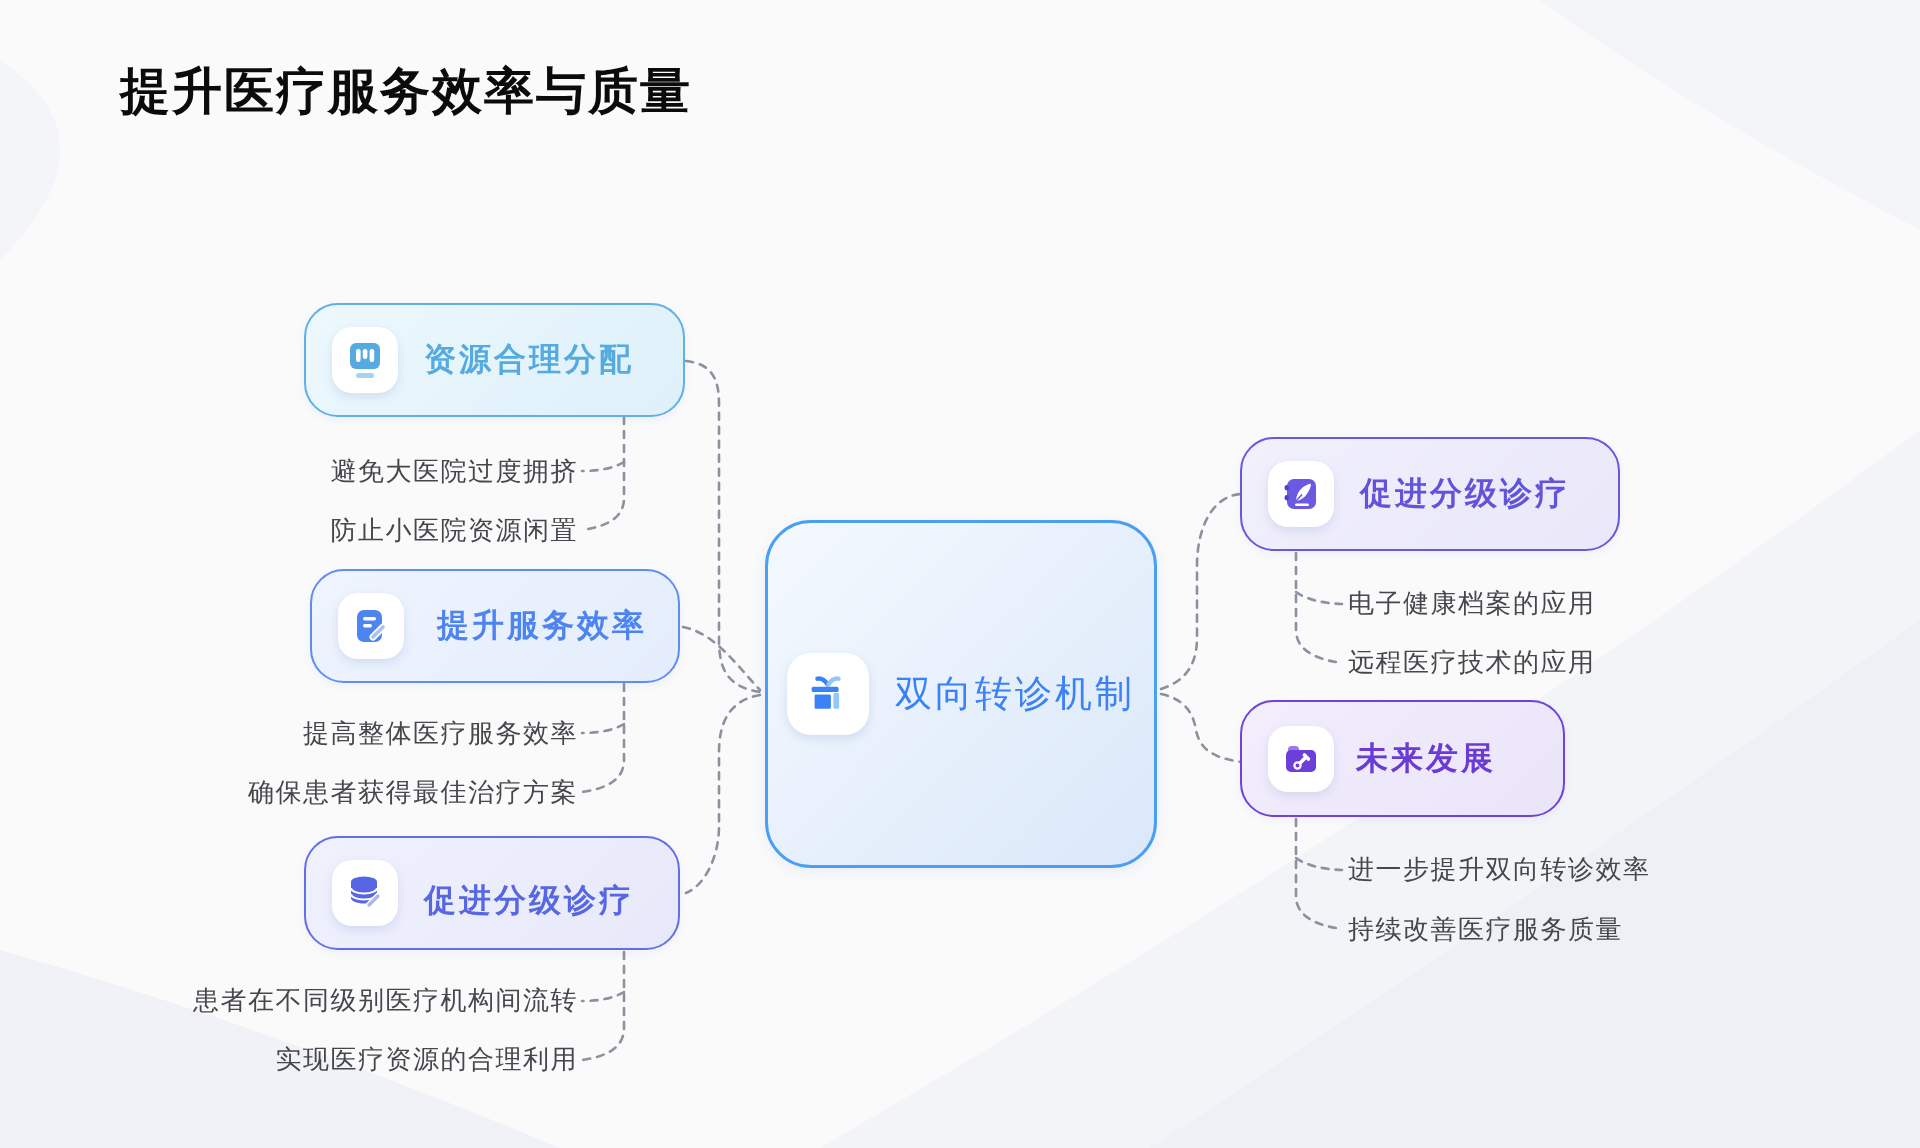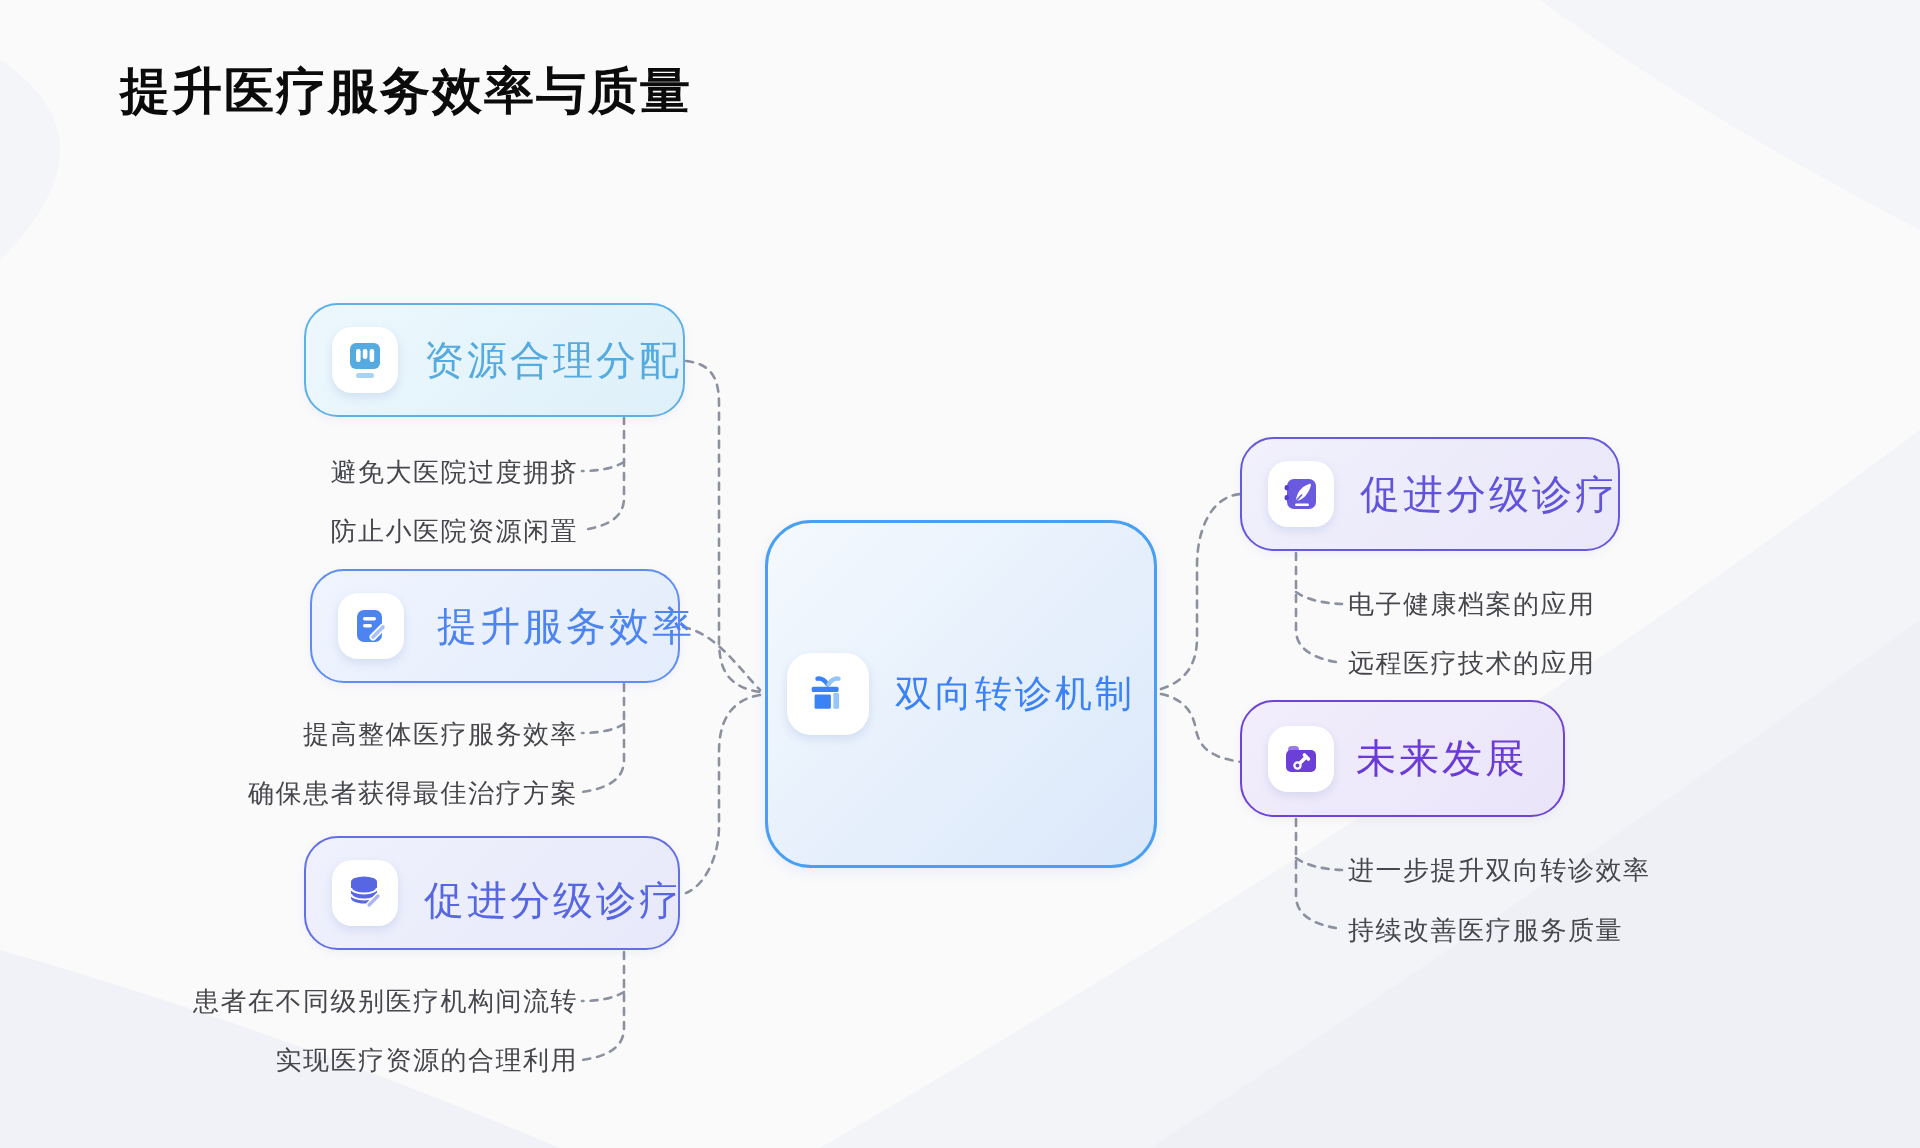--- a/index.html
+++ b/index.html
@@ -29,35 +29,35 @@
   .icon-tile{
     display:flex;align-items:center;justify-content:center;background:#ffffff;
     box-shadow:0 4px 10px rgba(100,125,190,.18);
   }
   .central .icon-tile{width:82px;height:82px;border-radius:24px;}
   .branch{
     padding:0 26px;gap:26px;border-width:2.5px;border-style:solid;
     box-shadow:0 3px 8px rgba(110,130,200,.08);
   }
   .branch .icon-tile{width:66px;height:66px;border-radius:20px;flex:0 0 auto;}
-  .branch-label{font-size:40px;letter-spacing:3px;font-weight:400;white-space:nowrap;}
+  .branch-label{font-size:32px;letter-spacing:3px;font-weight:700;white-space:nowrap;}
   .t-sky   {border-color:#5fb0e6;background:linear-gradient(135deg,#edf8fd,#def0fa);}
   .t-sky .branch-label{color:#55abdf;}
   .t-blue  {border-color:#5e8ef2;background:linear-gradient(135deg,#eff4fe,#e4edfc);gap:33px;}
   .t-blue .branch-label{color:#4d84f0;}
   .t-peri  {border-color:#636fe6;background:linear-gradient(135deg,#eff1fd,#e7e9fa);}
   .t-peri .branch-label{color:#5766e3;margin-top:15px;}
   .t-viol  {border-color:#6559dc;background:linear-gradient(135deg,#f1f0fc,#e9e7f9);}
   .t-viol .branch-label{color:#6153da;}
   .t-purp  {border-color:#6f42d8;background:linear-gradient(135deg,#f2eefc,#eae4f9);gap:22px;}
   .t-purp .branch-label{color:#6b3bd6;}
   
   .leaf{
     position:absolute;z-index:2;font-size:26px;letter-spacing:1.5px;color:#46474c;
-    white-space:nowrap;line-height:34px;cursor:pointer;
+    white-space:nowrap;line-height:34px;cursor:pointer;font-family:Liberation Serif, serif;
   }
   .leaf.left{text-align:right;transform:translateX(-100%);}
 </style>
 </head>
 <body>
 
 <div id="canvas">
 
   <svg class="bg-waves" width="1920" height="1148" viewBox="0 0 1920 1148">
     <path d="M1920 430 Q 1450 780 820 1148 L1920 1148 Z" fill="#eceef6" opacity="0.55"></path>

